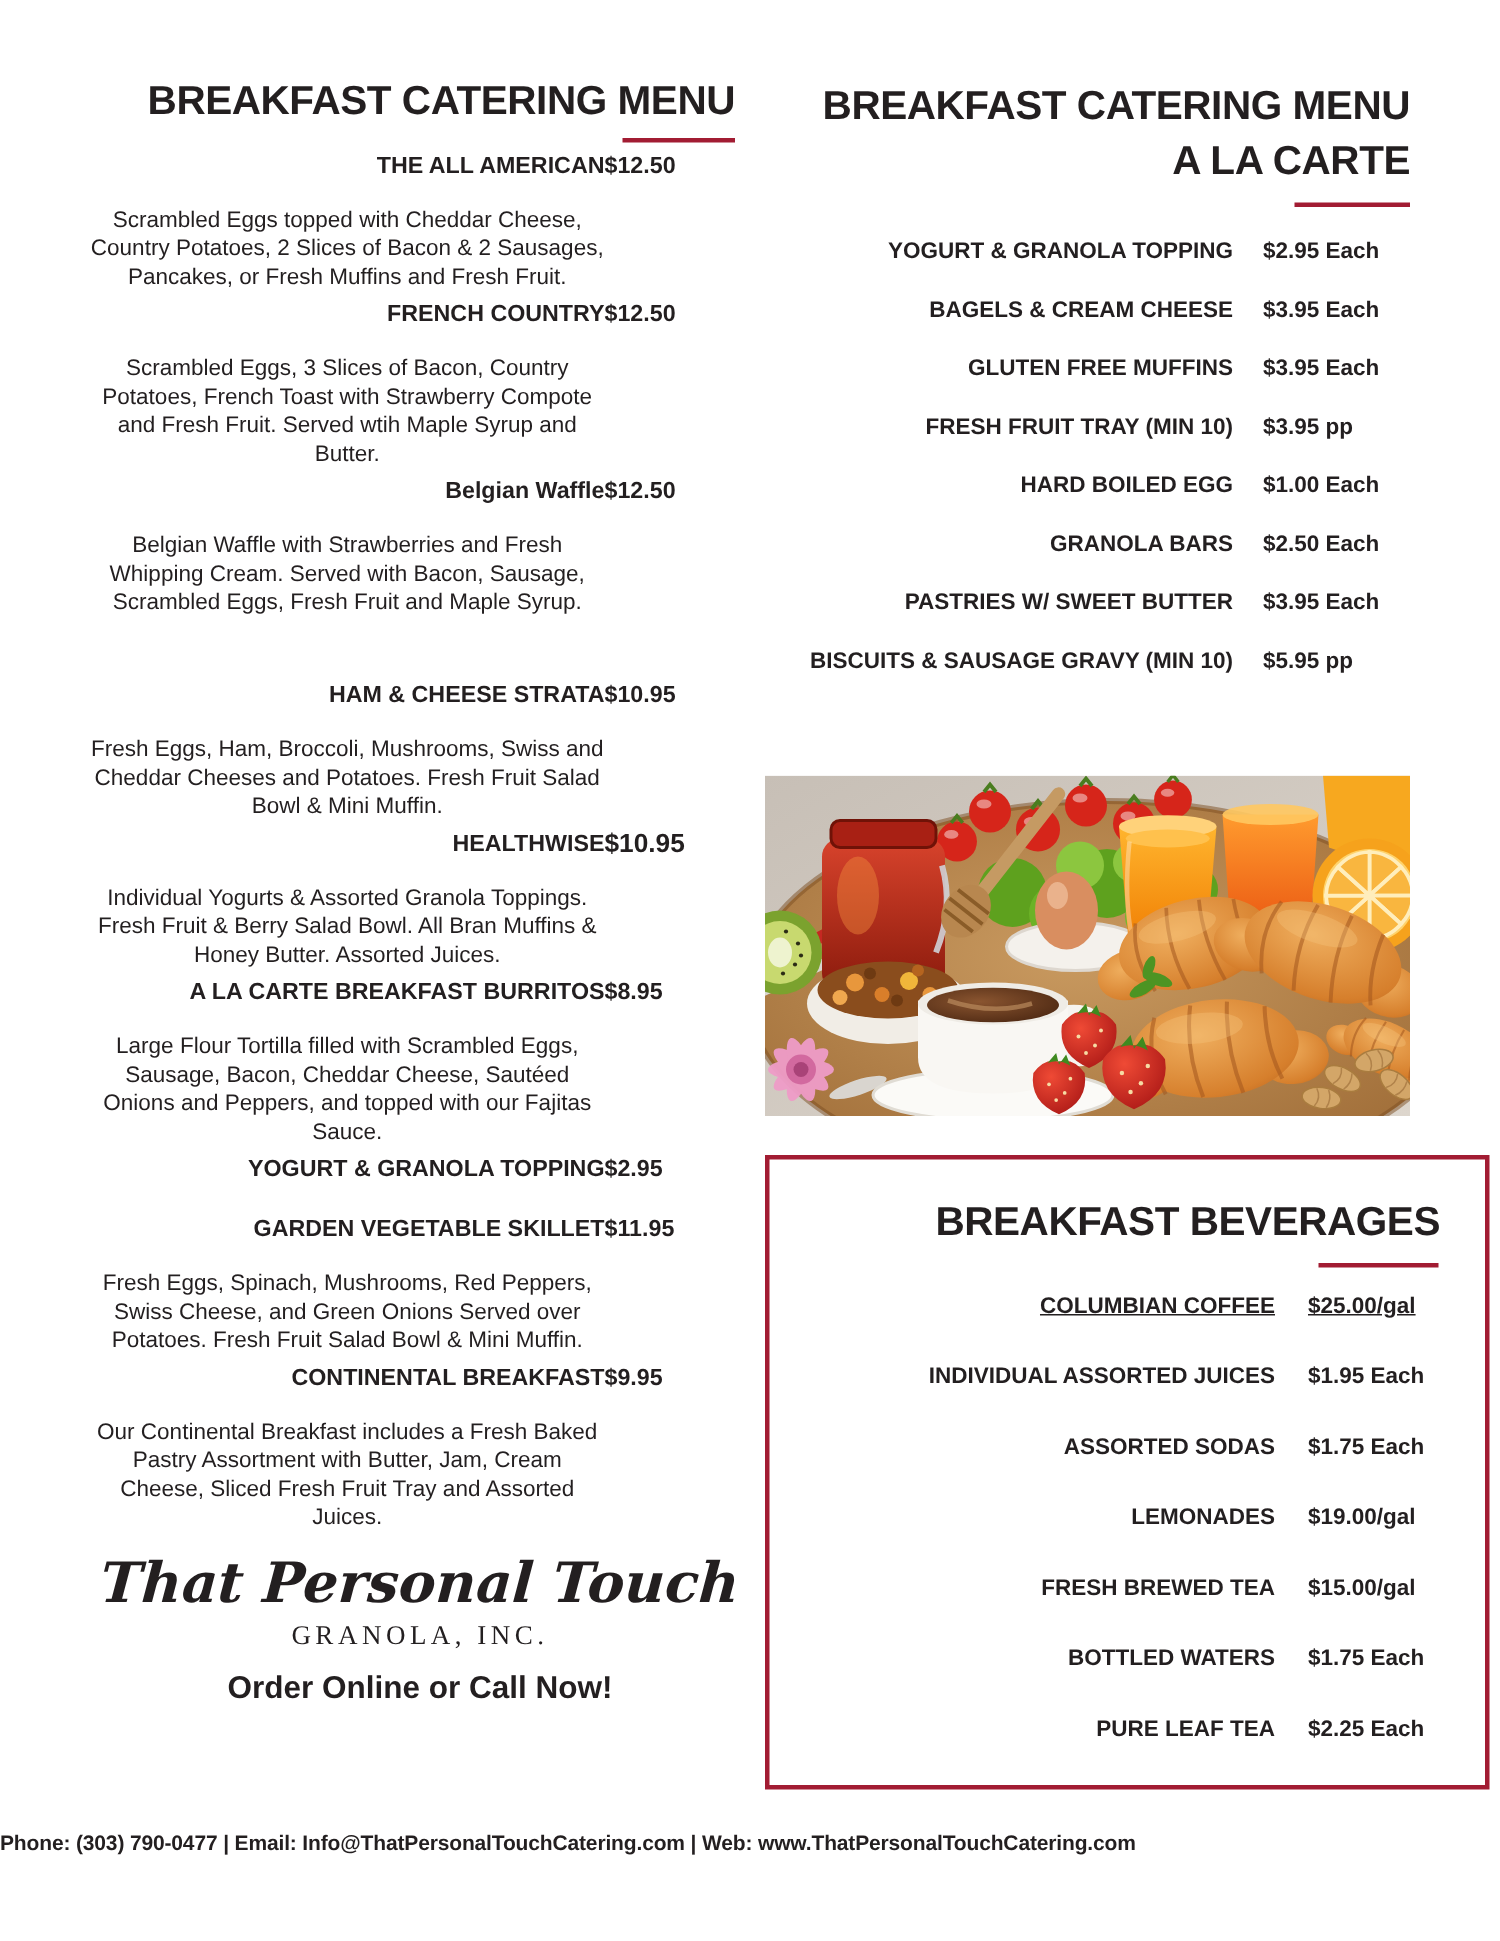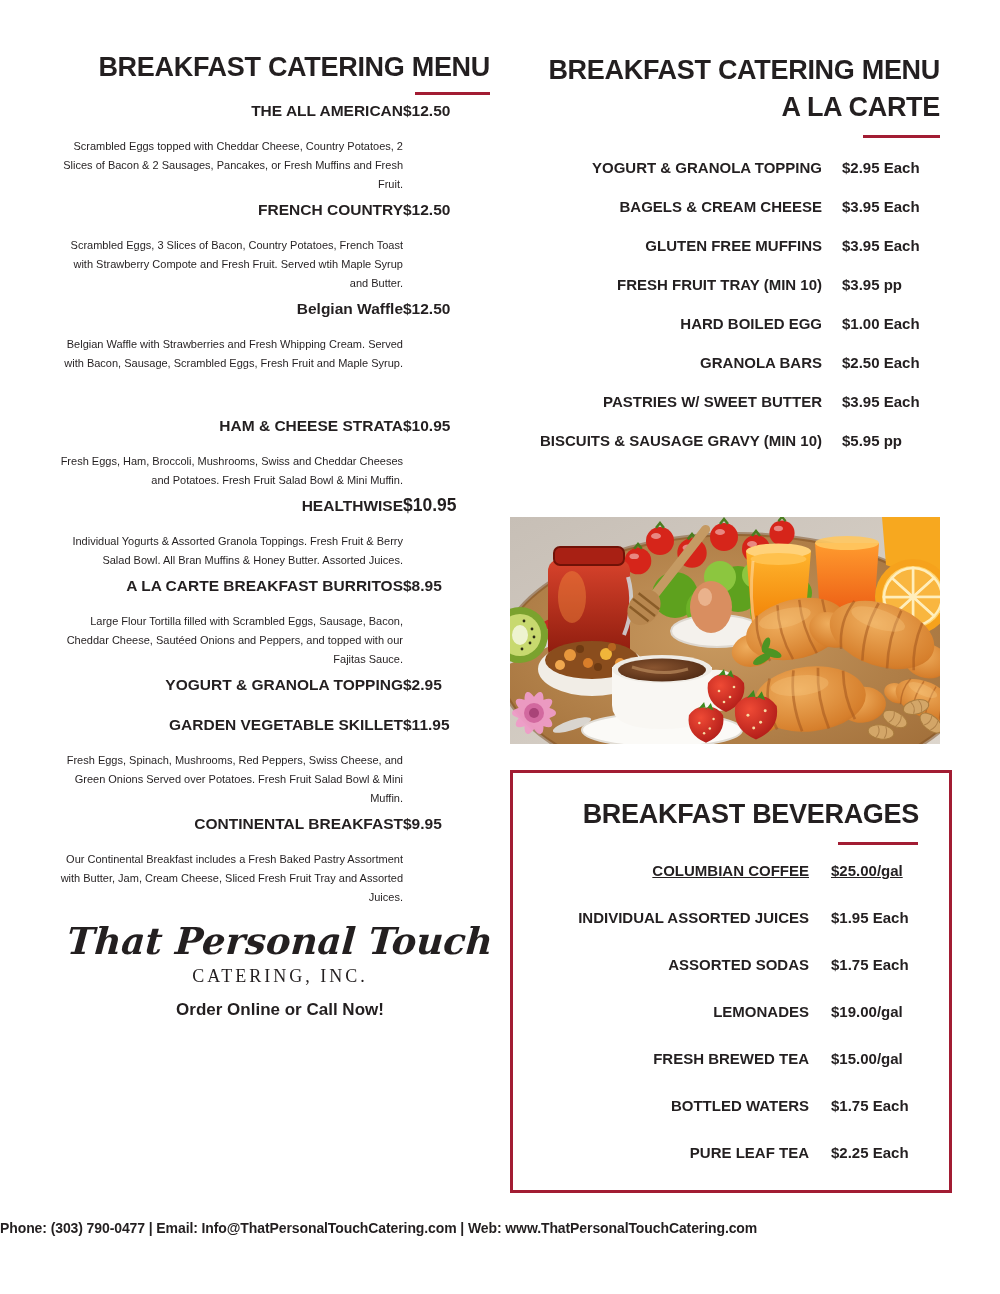--- a/index.html
+++ b/index.html
@@ -8,50 +8,50 @@
 
   
   .left-col{position:absolute;left:60px;top:52px;width:440px;}
   .l-title{font-size:27px;font-weight:700;letter-spacing:-0.3px;text-align:right;padding-right:10px;line-height:31px;}
   .l-underline{width:75px;height:3px;background:#a21c33;margin:9px 10px 0 auto;}
 
   .mrow{display:flex;margin-top:6px;font-size:15.5px;font-weight:700;line-height:19px;}
   .mname{flex:1;text-align:right;}
   .mprice{width:97px;text-align:left;box-sizing:border-box;}
   .price-lg{font-size:17.5px;}
-  .mdesc{margin:17px 97px 0 0;text-align:right;font-size:11px;font-weight:400;line-height:19px;}
+  .mdesc{margin:17px 97px 0 0;text-align:center;font-size:15px;font-weight:400;line-height:19px;}
   .gap-lg{margin-top:43px;}
 
   
   .right-col{position:absolute;left:520px;top:52px;width:420px;}
   .r-title{font-size:27px;font-weight:700;letter-spacing:-0.3px;text-align:right;line-height:37px;}
   .r-underline{width:77px;height:3px;background:#a21c33;margin:9px 0 0 auto;}
   .ala-row{display:flex;margin-top:20px;font-size:15px;font-weight:700;line-height:19px;}
   .ala-name{flex:1;text-align:right;}
   .ala-price{width:118px;text-align:left;padding-left:20px;box-sizing:border-box;}
 
   
   .photo{position:absolute;left:510px;top:517px;width:430px;height:227px;overflow:hidden;}
   .photo svg{display:block;}
 
   
-  .bev{position:absolute;left:510px;top:770px;width:442px;height:423px;border:3px solid #a21c33;box-sizing:border-box;background:#fff;}
+  .bev{position:absolute;left:510px;top:770px;width:483px;height:423px;border:3px solid #a21c33;box-sizing:border-box;background:#fff;}
   .bev-title{margin-top:25px;text-align:right;padding-right:30px;font-size:27px;font-weight:700;letter-spacing:-0.3px;line-height:32px;}
   .bev-underline{width:80px;height:3px;background:#a21c33;margin:12px 31px 0 auto;}
   .bev-row{display:flex;font-size:15px;font-weight:700;line-height:19px;}
   .bev-row.first{margin-top:16px;text-decoration:underline;}
   .bev-row + .bev-row{margin-top:28px;}
   .bev-name{flex:1;text-align:right;}
   .bev-price{width:140px;text-align:left;padding-left:22px;box-sizing:border-box;}
 
   
   .logo{margin-top:12px;text-align:center;}
   .logo-script{font-family:"DejaVu Serif",serif;font-style:italic;font-weight:700;font-size:37px;line-height:44px;transform:skewX(-4deg);}
   .logo-sub{font-family:"Liberation Serif",serif;font-size:18px;letter-spacing:3px;margin-top:3px;}
-  .logo-cta{font-size:17px;font-weight:700;margin-top:13px;}
+  .logo-cta{font-size:21px;font-weight:700;margin-top:13px;}
   .contact{position:absolute;left:0;right:0;top:1220px;text-align:left;font-size:14px;font-weight:700;letter-spacing:-0.1px;}
 </style>
 </head>
 <body>
 
 <div class="page">
 
   <div class="left-col">
     <div class="l-title">BREAKFAST CATERING MENU</div>
     <div class="l-underline"></div>
@@ -104,21 +104,21 @@
     <p class="mdesc">Fresh Eggs, Spinach, Mushrooms, Red Peppers, Swiss Cheese, and Green Onions Served over Potatoes. Fresh Fruit Salad Bowl &amp; Mini Muffin.</p>
 
     <div class="mrow">
       <span class="mname">CONTINENTAL BREAKFAST</span>
       <span class="mprice">$9.95</span>
     </div>
     <p class="mdesc">Our Continental Breakfast includes a Fresh Baked Pastry Assortment with Butter, Jam, Cream Cheese, Sliced Fresh Fruit Tray and Assorted Juices.</p>
 
     <div class="logo">
       <div class="logo-script">That Personal Touch</div>
-      <div class="logo-sub">CATERING, INC.</div>
+      <div class="logo-sub">GRANOLA, INC.</div>
       <div class="logo-cta">Order Online or Call Now!</div>
     </div>
   </div>
 
   <div class="right-col">
     <div class="r-title">BREAKFAST CATERING MENU</div>
     <div class="r-title">A LA CARTE</div>
     <div class="r-underline"></div>
 
     <div class="ala-row">

